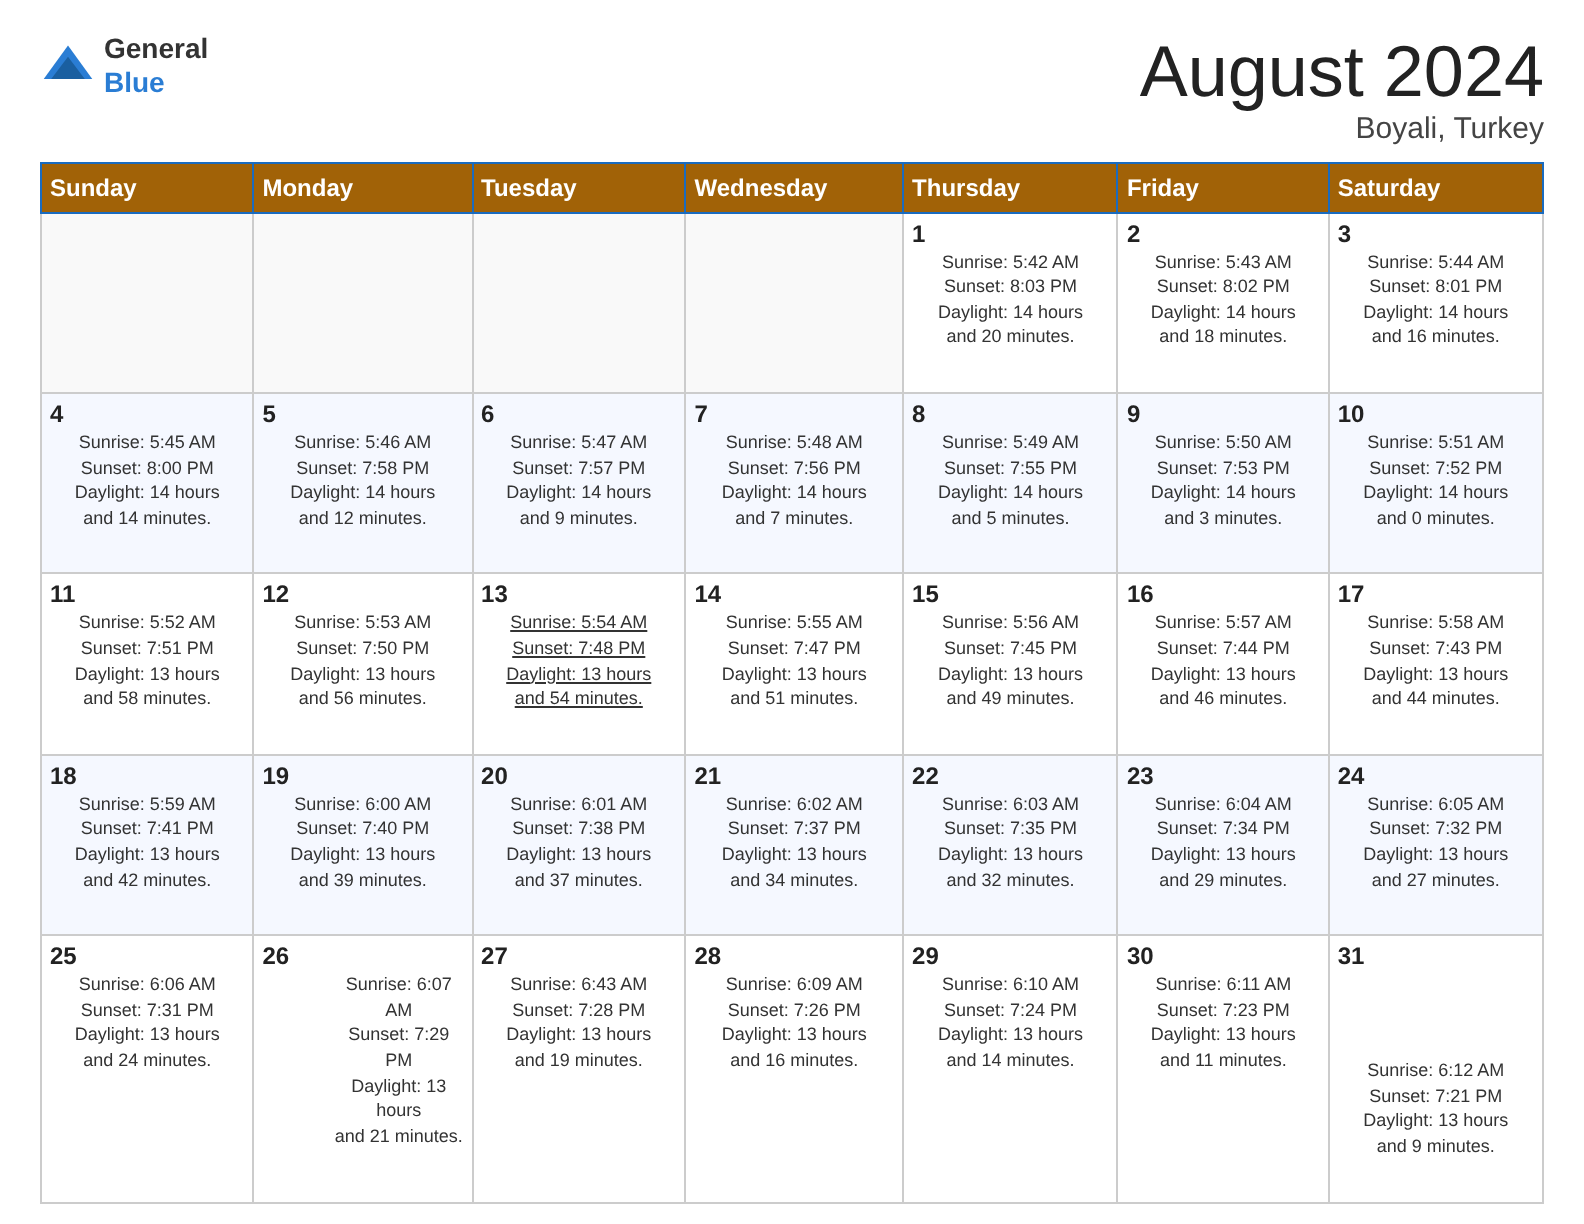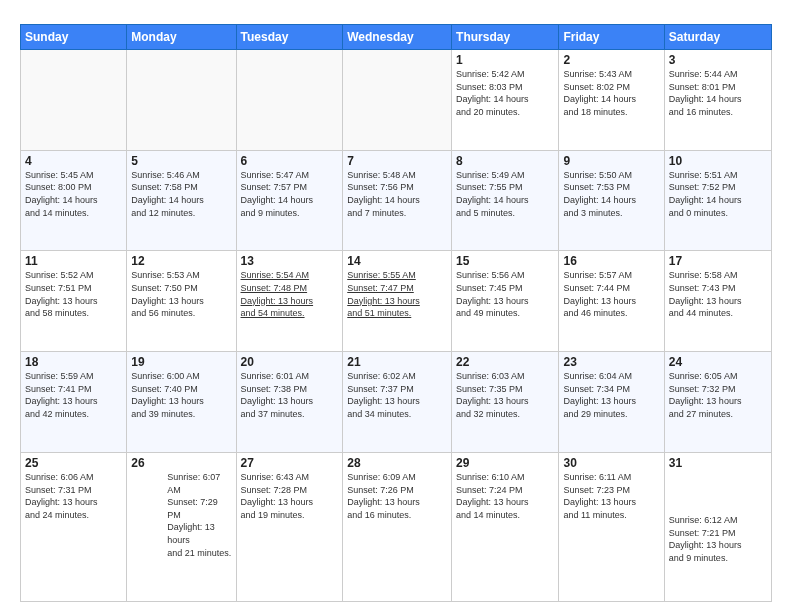--- a/index.html
+++ b/index.html
@@ -44,21 +44,21 @@
     .subtitle {
       font-size: 15px;
       color: #444;
     }
     .calendar {
       width: 100%;
       border-collapse: collapse;
       flex: 1;
     }
     .calendar th {
-      background: #3b82f6;
+      background: #a16207;
       color: #fff;
       font-size: 12px;
       font-weight: bold;
       padding: 5px 4px;
       text-align: left;
       border: 1px solid #1a6bbf;
     }
     .calendar td {
       border: 1px solid #ccc;
       vertical-align: top;
@@ -79,33 +79,48 @@
       font-size: 12px;
       font-weight: bold;
       color: #222;
       display: block;
       margin-bottom: 1px;
     }
     .day-info {
       font-size: 9px;
       color: #333;
       line-height: 1.4;
+      text-align: center;
     }
     .footer-note {
       font-size: 10px;
       color: #555;
       margin-top: 4px;
       text-align: left;
     }
   </style>
 </head>
 <body>
 
 <div class="page">
   <div class="header">
+    <div class="logo">
+      <svg class="logo-icon" viewBox="0 0 30 30" xmlns="http://www.w3.org/2000/svg">
+        <polygon points="15,4 28,22 2,22" fill="#2a7dd4"></polygon>
+        <polygon points="15,10 24,22 6,22" fill="#1a5fa0"></polygon>
+      </svg>
+      <div>
+        <div style="font-size:14px;font-weight:bold;color:#333;line-height:1.2;">General</div>
+        <div style="font-size:14px;font-weight:bold;color:#2a7dd4;line-height:1.2;">Blue</div>
+      </div>
+    </div>
+    <div class="title-block">
+      <div class="main-title">August 2024</div>
+      <div class="subtitle">Boyali, Turkey</div>
+    </div>
   </div>
 
   <table class="calendar">
     <thead>
       <tr>
       <th>Sunday</th>
           <th>Monday</th>
           <th>Tuesday</th>
           <th>Wednesday</th>
           <th>Thursday</th>
@@ -209,21 +224,21 @@
           </td>
           <td>
             <span class="day-num">13</span>
             <div class="day-info" style="white-space: pre-line; text-decoration: underline;">Sunrise: 5:54 AM
 Sunset: 7:48 PM
 Daylight: 13 hours
 and 54 minutes.</div>
           </td>
           <td>
             <span class="day-num">14</span>
-            <div class="day-info" style="white-space: pre-line; text-decoration: underline;">Sunrise: 5:55 AM
+            <div class="day-info" style="white-space: pre-line;">Sunrise: 5:55 AM
 Sunset: 7:47 PM
 Daylight: 13 hours
 and 51 minutes.</div>
           </td>
           <td>
             <span class="day-num">15</span>
             <div class="day-info" style="white-space: pre-line;">Sunrise: 5:56 AM
 Sunset: 7:45 PM
 Daylight: 13 hours
 and 49 minutes.</div>

